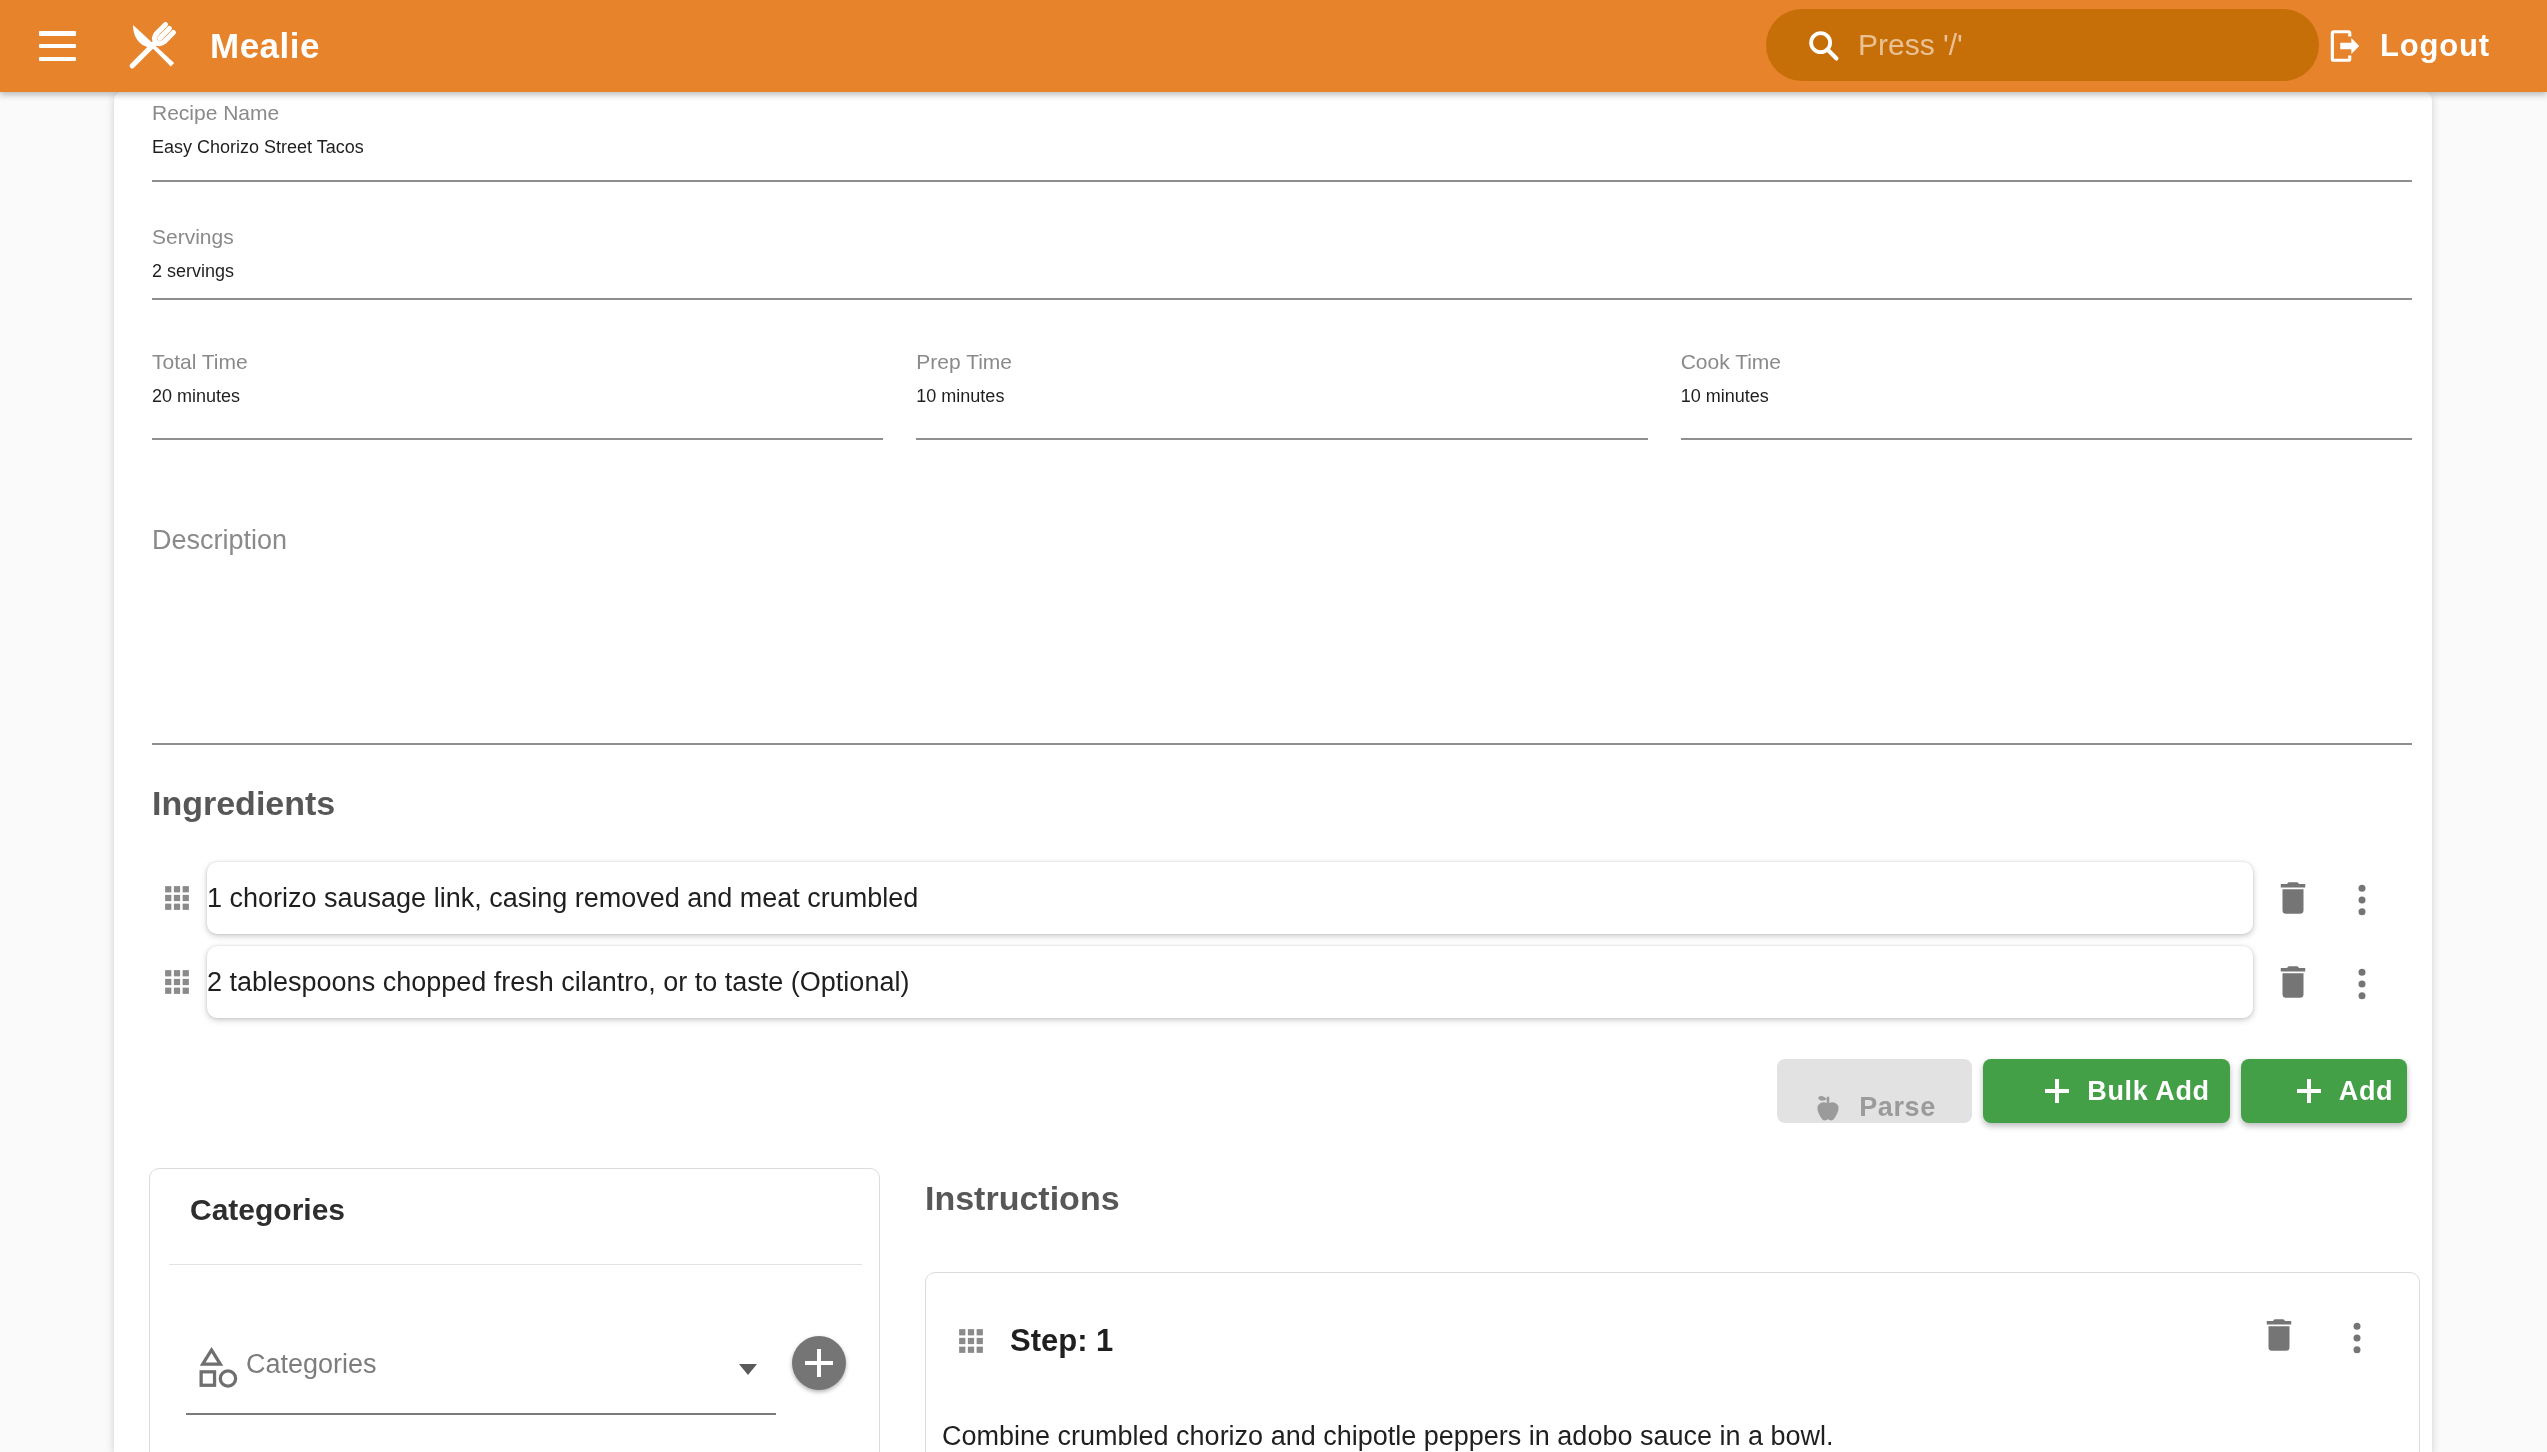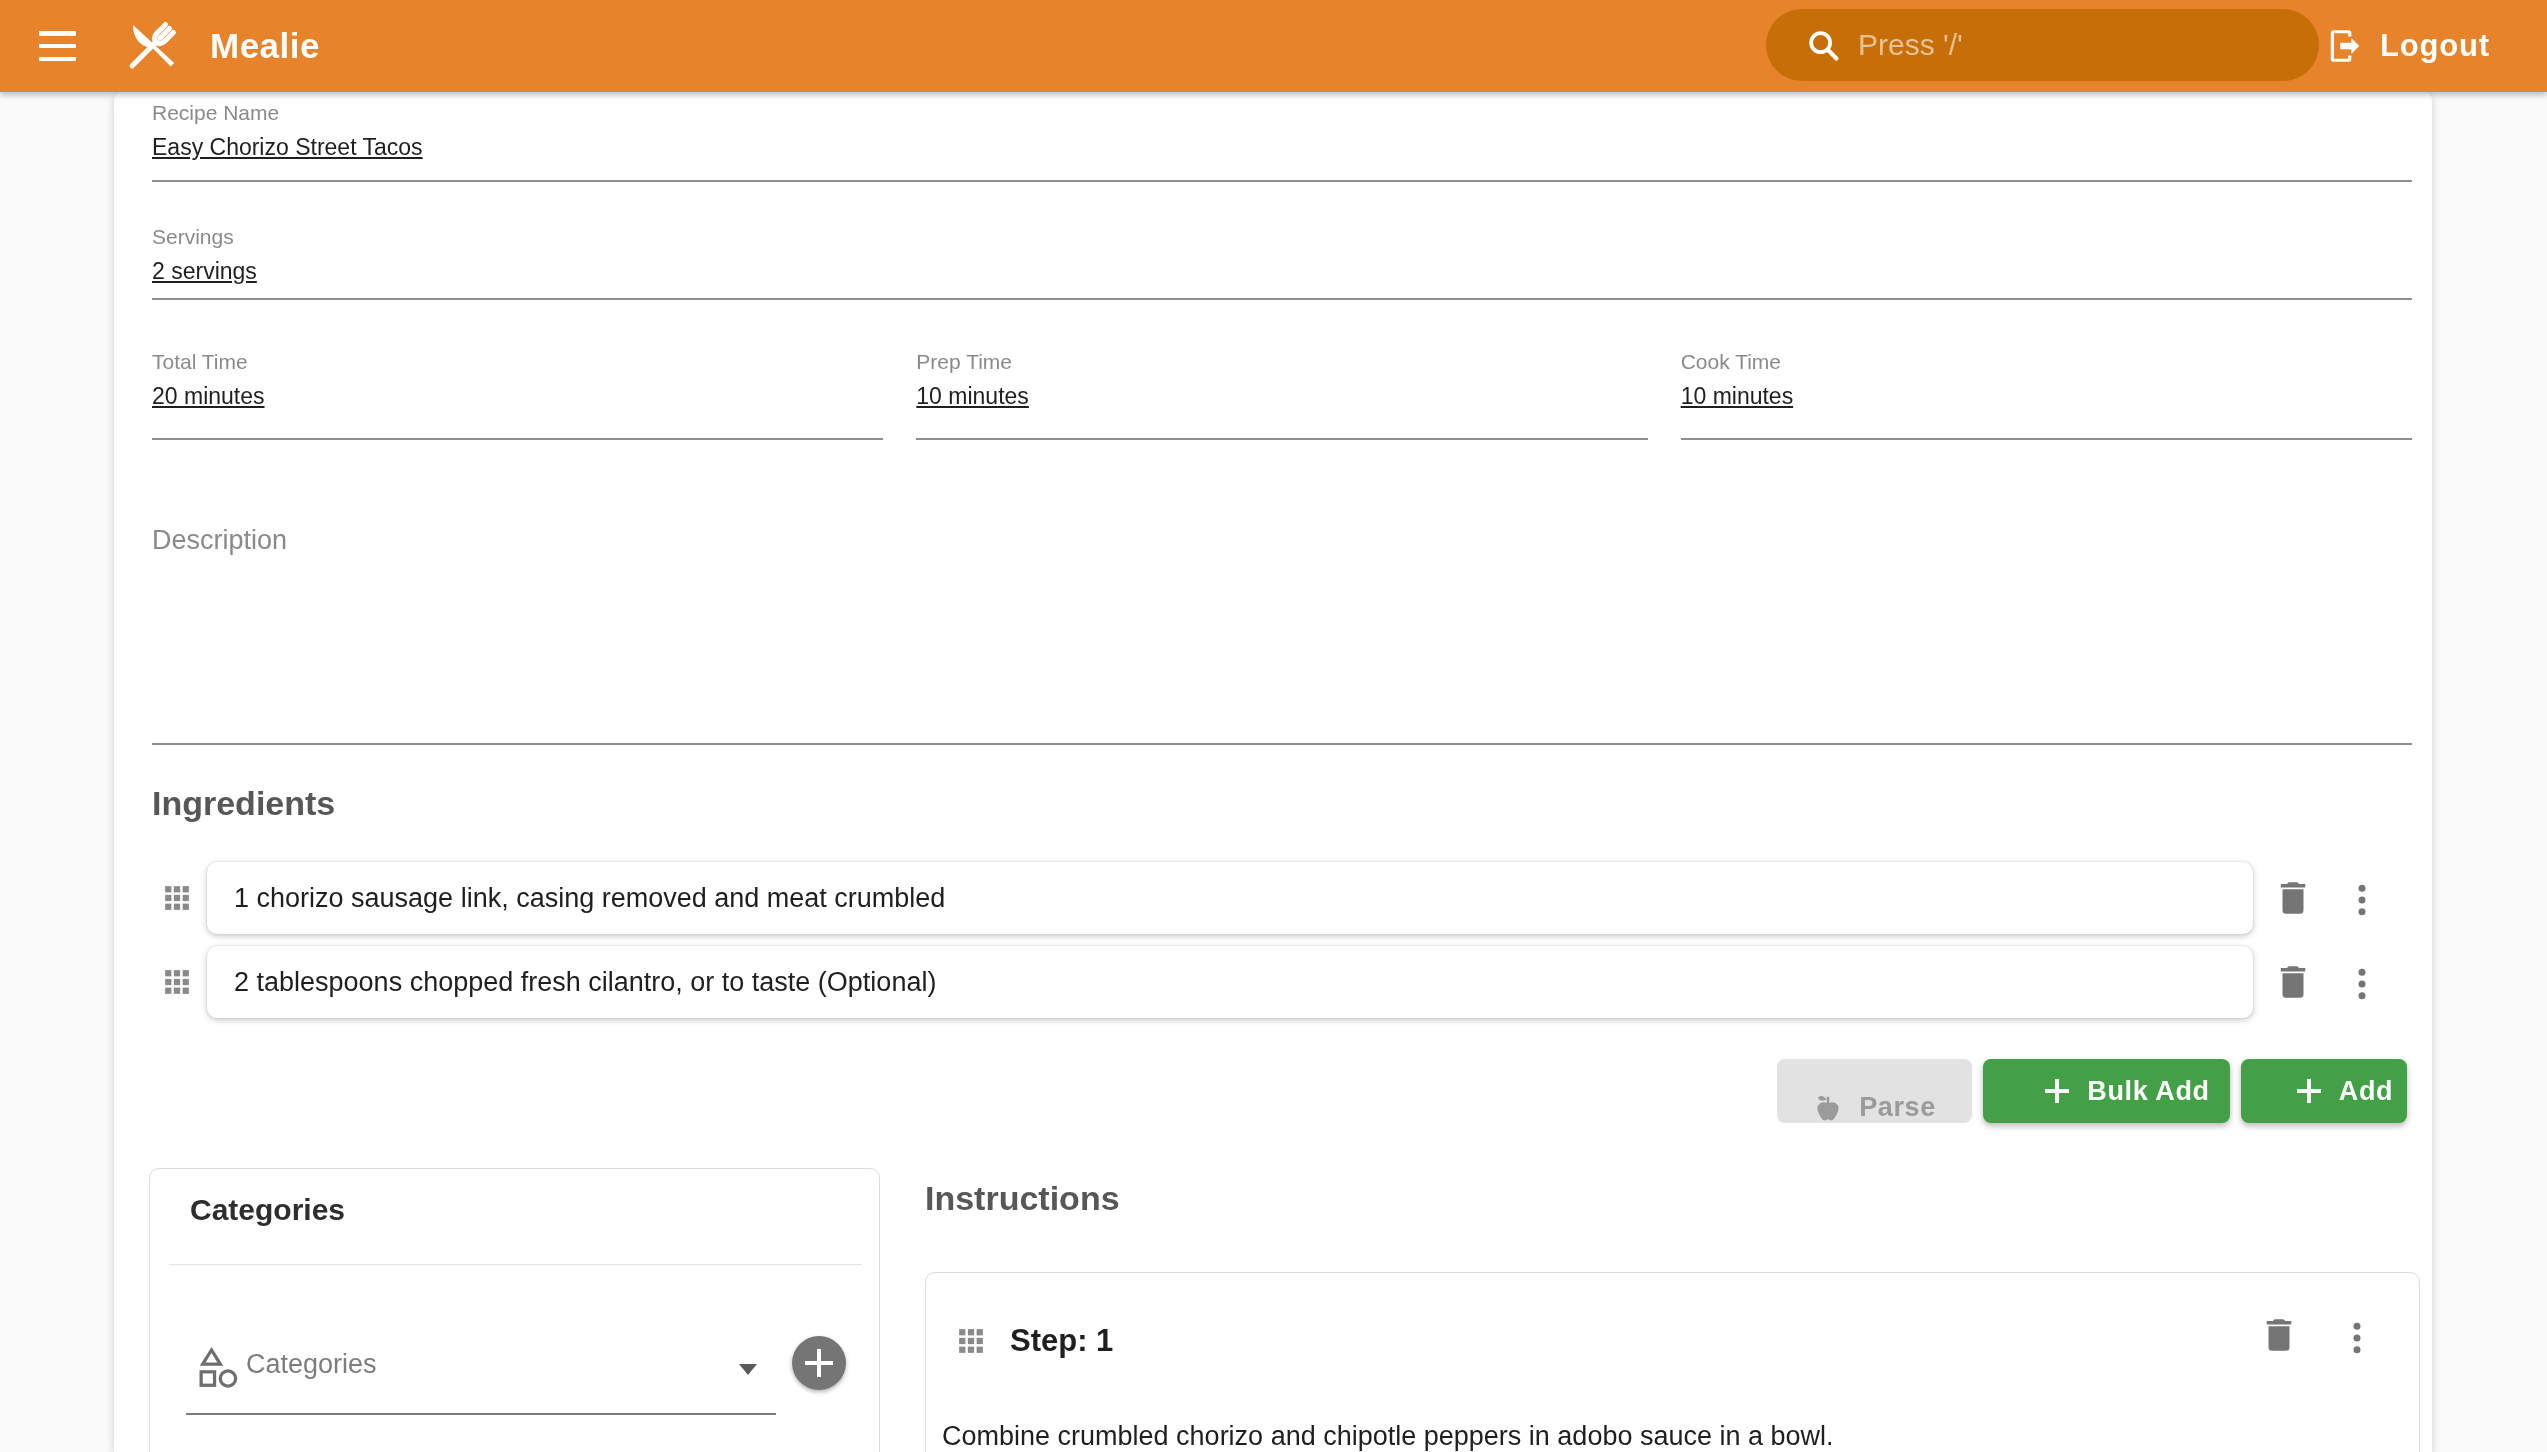--- a/index.html
+++ b/index.html
@@ -35,41 +35,41 @@
 
   
   .page{ position:absolute; left:0; top:92px; width:2547px; height:1361px;
     overflow:hidden; background:var(--page-bg); }
   .main-card{ position:absolute; left:114px; top:0; width:2318px; height:1361px;
     background:#fff; border-radius:8px 8px 0 0; box-shadow:0 2px 8px rgba(0,0,0,.18); }
 
   
   .field{ position:absolute; left:38px; right:20px; border-bottom:2px solid var(--underline); }
   .field .f-label{ font-size:21px; color:var(--label); line-height:26px; }
-  .field .f-value{ font-size:23px; color:var(--text); line-height:42px;text-decoration:underline; }
+  .field .f-value{ font-size:18px; color:var(--text); line-height:42px; }
   .fld-name{ top:8px; padding-bottom:12px; }
   .fld-servings{ top:132px; padding-bottom:6px; }
   .times-row{ position:absolute; left:38px; right:20px; top:257px; display:flex; gap:33px; }
   .times-row .field{ position:relative; left:auto; right:auto; flex:1; padding-bottom:21px; }
   .fld-desc{ top:431px; height:222px; }
   .fld-desc .f-label{ font-size:27px; line-height:34px; }
 
   .section-heading{ position:absolute; left:38px; font-size:34px; font-weight:bold;
     color:var(--heading); line-height:40px; }
   .h-ingredients{ top:691px; }
 
   
   .ing-row{ position:absolute; left:0; right:0; height:76px; }
   .ing-row.r1{ top:768px; } .ing-row.r2{ top:852px; }
   .drag{ position:absolute; width:30px; height:30px; cursor:grab; }
   .ing-row .drag{ left:48px; top:23px; }
   .ing-card{ position:absolute; left:93px; top:2px; width:2046px; height:72px;
     background:#fff; border-radius:10px; box-shadow:0 2px 6px rgba(0,0,0,.22), 0 0 2px rgba(0,0,0,.12);
     display:flex; align-items:center; }
-  .ing-card .ing-text{ padding-left:27px; font-size:27px; color:var(--text); white-space:nowrap; }
+  .ing-card .ing-text{ font-size:27px; color:var(--text); white-space:nowrap; }
   .icon-btn{ position:absolute; width:44px; height:44px; display:flex; align-items:center;
     justify-content:center; cursor:pointer; }
   .ing-row .trash{ left:2157px; top:16px; }
   .ing-row .kebab{ left:2226px; top:18px; }
 
   
   .btn-row{ position:absolute; left:0; right:25px; top:967px; height:64px;
     display:flex; justify-content:flex-end; gap:11px; }
   .btn{ height:64px; border-radius:8px; display:flex; align-items:center; justify-content:center;
     gap:16px; font-size:27px; font-weight:bold; letter-spacing:0.6px; cursor:pointer; border:none;

